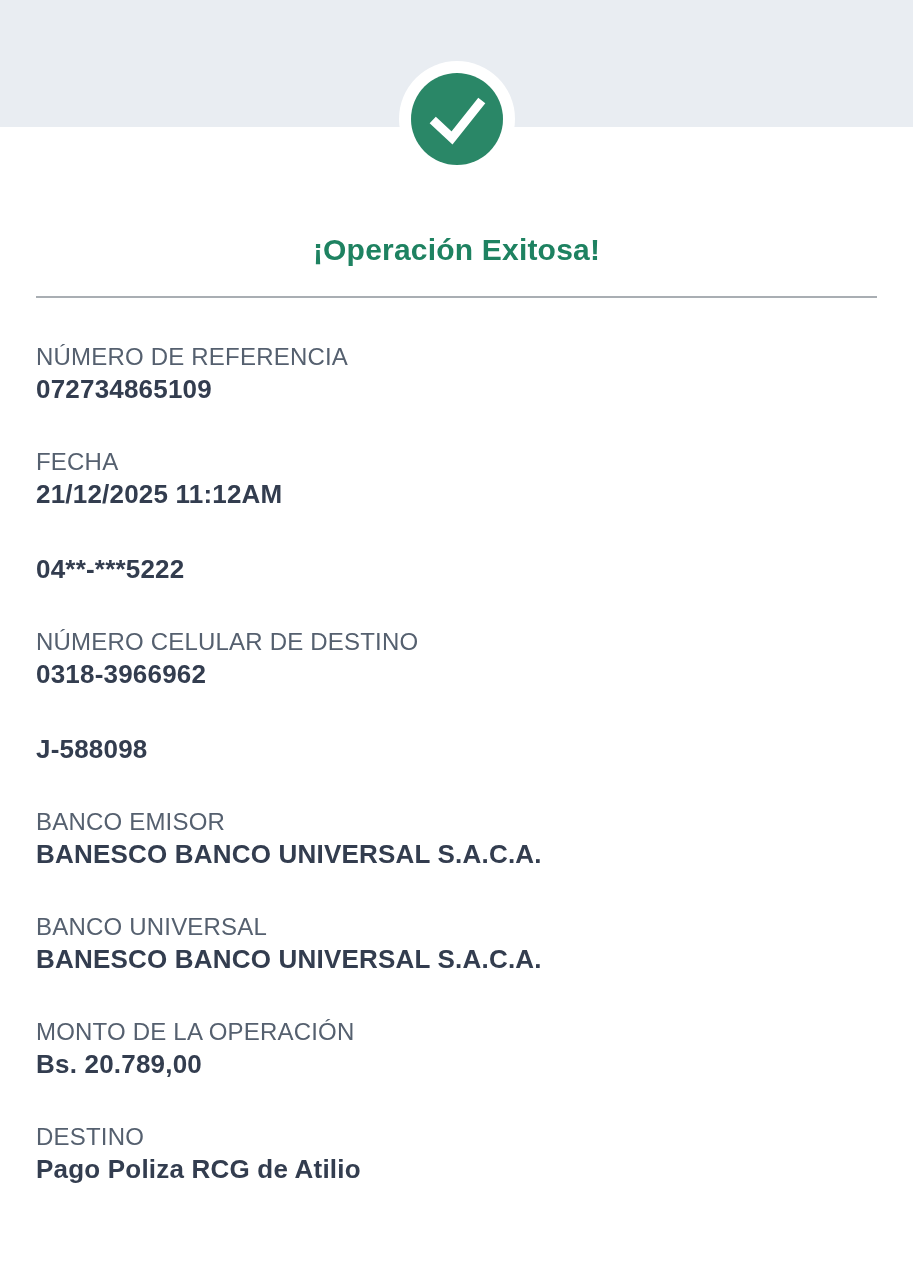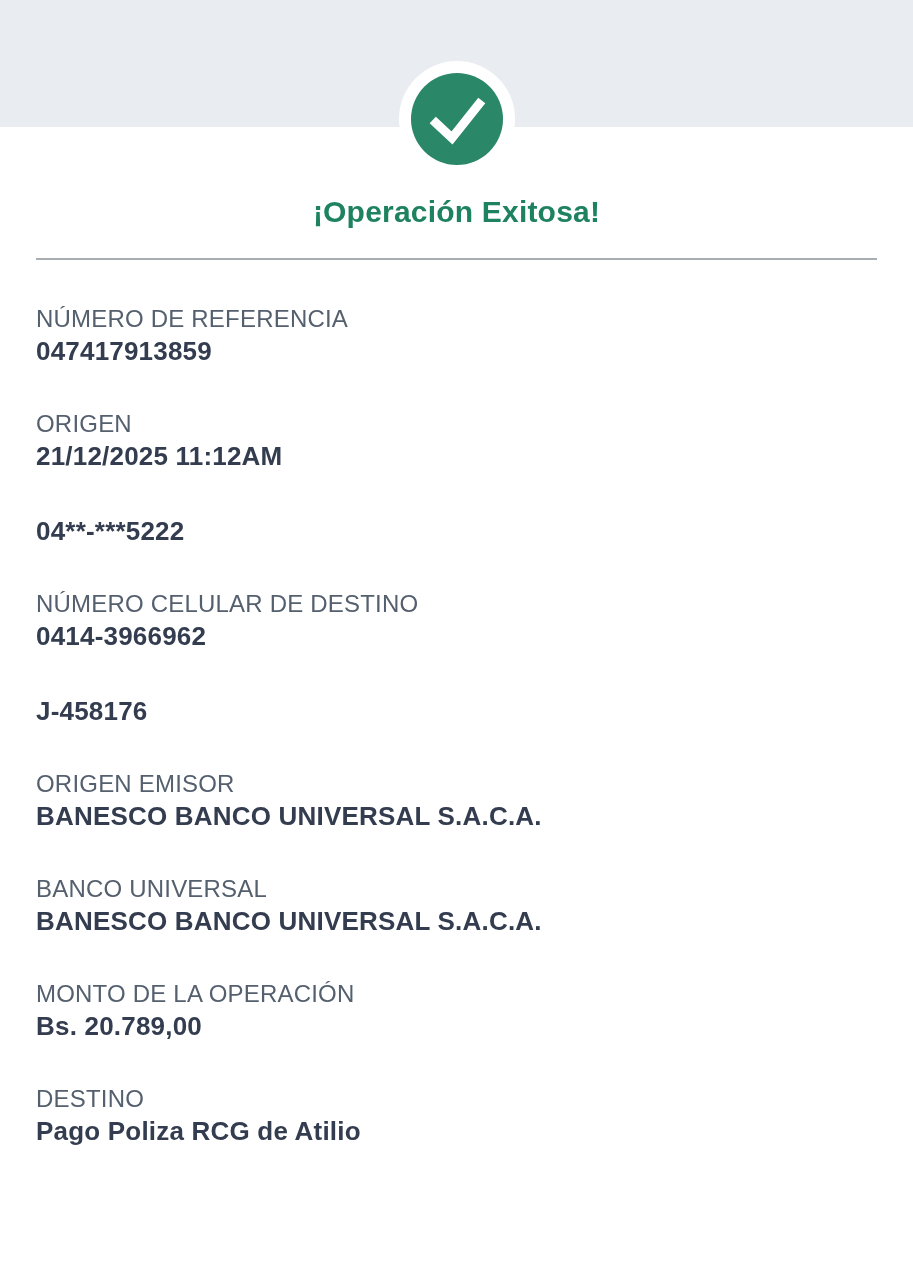--- a/index.html
+++ b/index.html
@@ -34,21 +34,21 @@
     width: 92px;
     height: 92px;
     background: #2a8767;
     border-radius: 50%;
     display: flex;
     align-items: center;
     justify-content: center;
   }
   .success-circle svg { display: block; }
   .page-title {
-    margin-top: 66px;
+    margin-top: 104px;
     text-align: center;
     font-size: 30px;
     line-height: 38px;
     font-weight: 700;
     color: #1e8261;
     letter-spacing: 0.2px;
   }
   .divider {
     border: none;
     border-top: 2px solid #a9aeb3;
@@ -88,38 +88,38 @@
   </div>
 </div>
 
 <h1 class="page-title">¡Operación Exitosa!</h1>
 
 <hr class="divider">
 
 <div class="fields">
   <div class="field">
     <div class="field-label">NÚMERO DE REFERENCIA</div>
-    <div class="field-value">047417913859</div>
+    <div class="field-value">072734865109</div>
   </div>
   <div class="field">
-    <div class="field-label">ORIGEN</div>
+    <div class="field-label">FECHA</div>
     <div class="field-value">21/12/2025 11:12AM</div>
   </div>
   <div class="field">
     <div class="field-value">04**-***5222</div>
   </div>
   <div class="field">
     <div class="field-label">NÚMERO CELULAR DE DESTINO</div>
-    <div class="field-value">0414-3966962</div>
+    <div class="field-value">0318-3966962</div>
   </div>
   <div class="field">
-    <div class="field-value">J-458176</div>
+    <div class="field-value">J-588098</div>
   </div>
   <div class="field">
-    <div class="field-label">ORIGEN EMISOR</div>
+    <div class="field-label">BANCO EMISOR</div>
     <div class="field-value">BANESCO BANCO UNIVERSAL S.A.C.A.</div>
   </div>
   <div class="field">
     <div class="field-label">BANCO UNIVERSAL</div>
     <div class="field-value">BANESCO BANCO UNIVERSAL S.A.C.A.</div>
   </div>
   <div class="field">
     <div class="field-label">MONTO DE LA OPERACIÓN</div>
     <div class="field-value">Bs. 20.789,00</div>
   </div>

